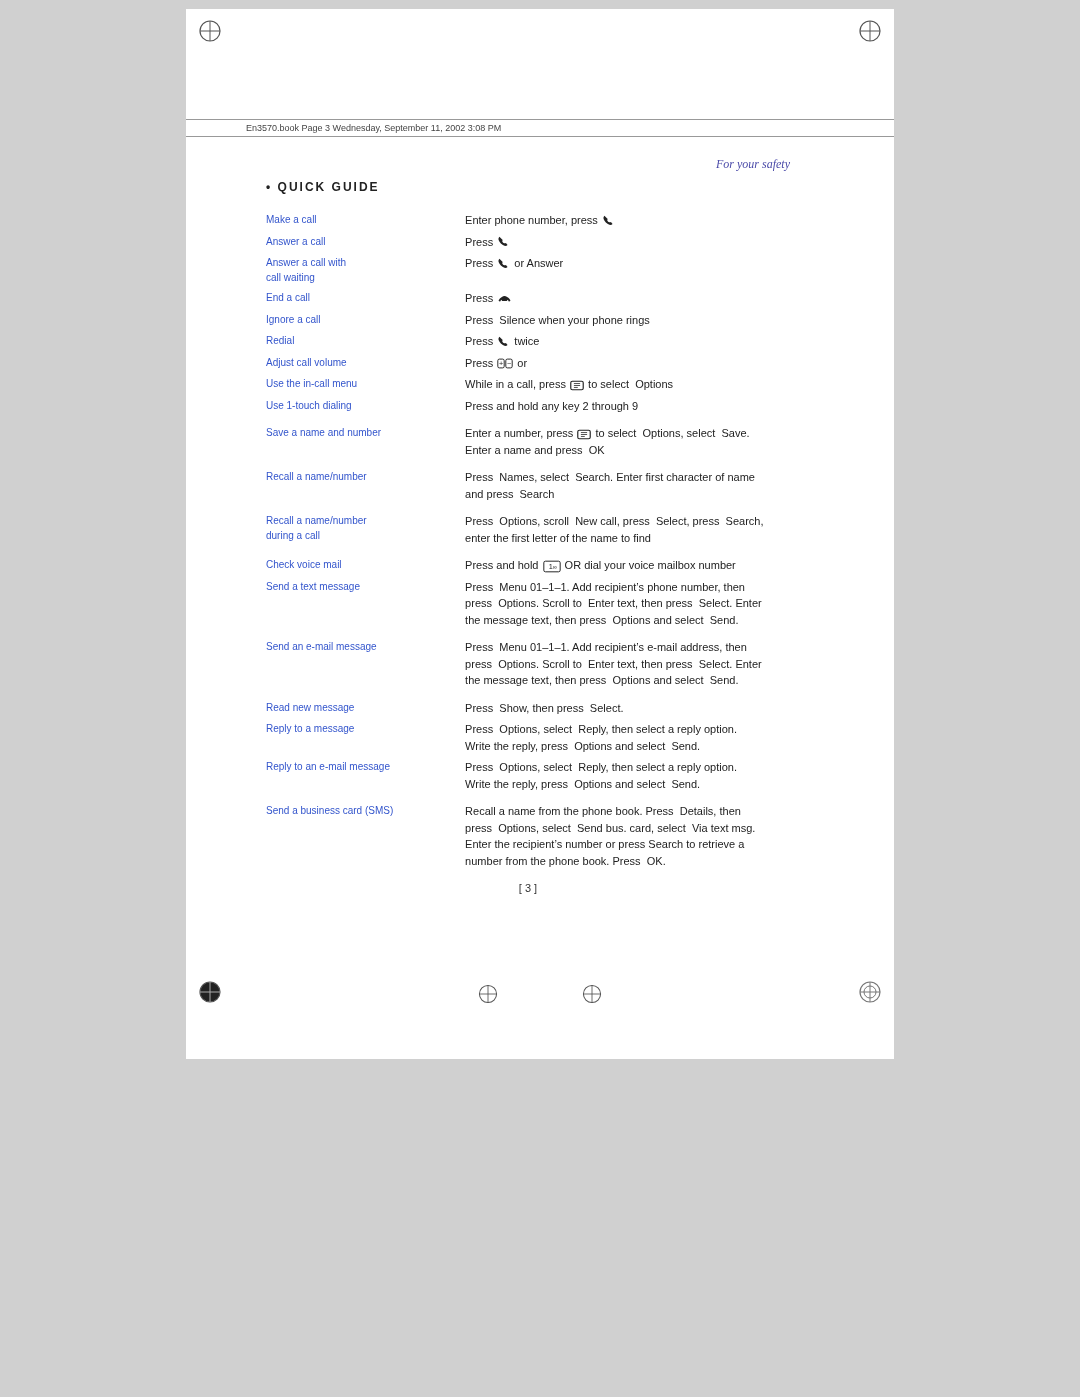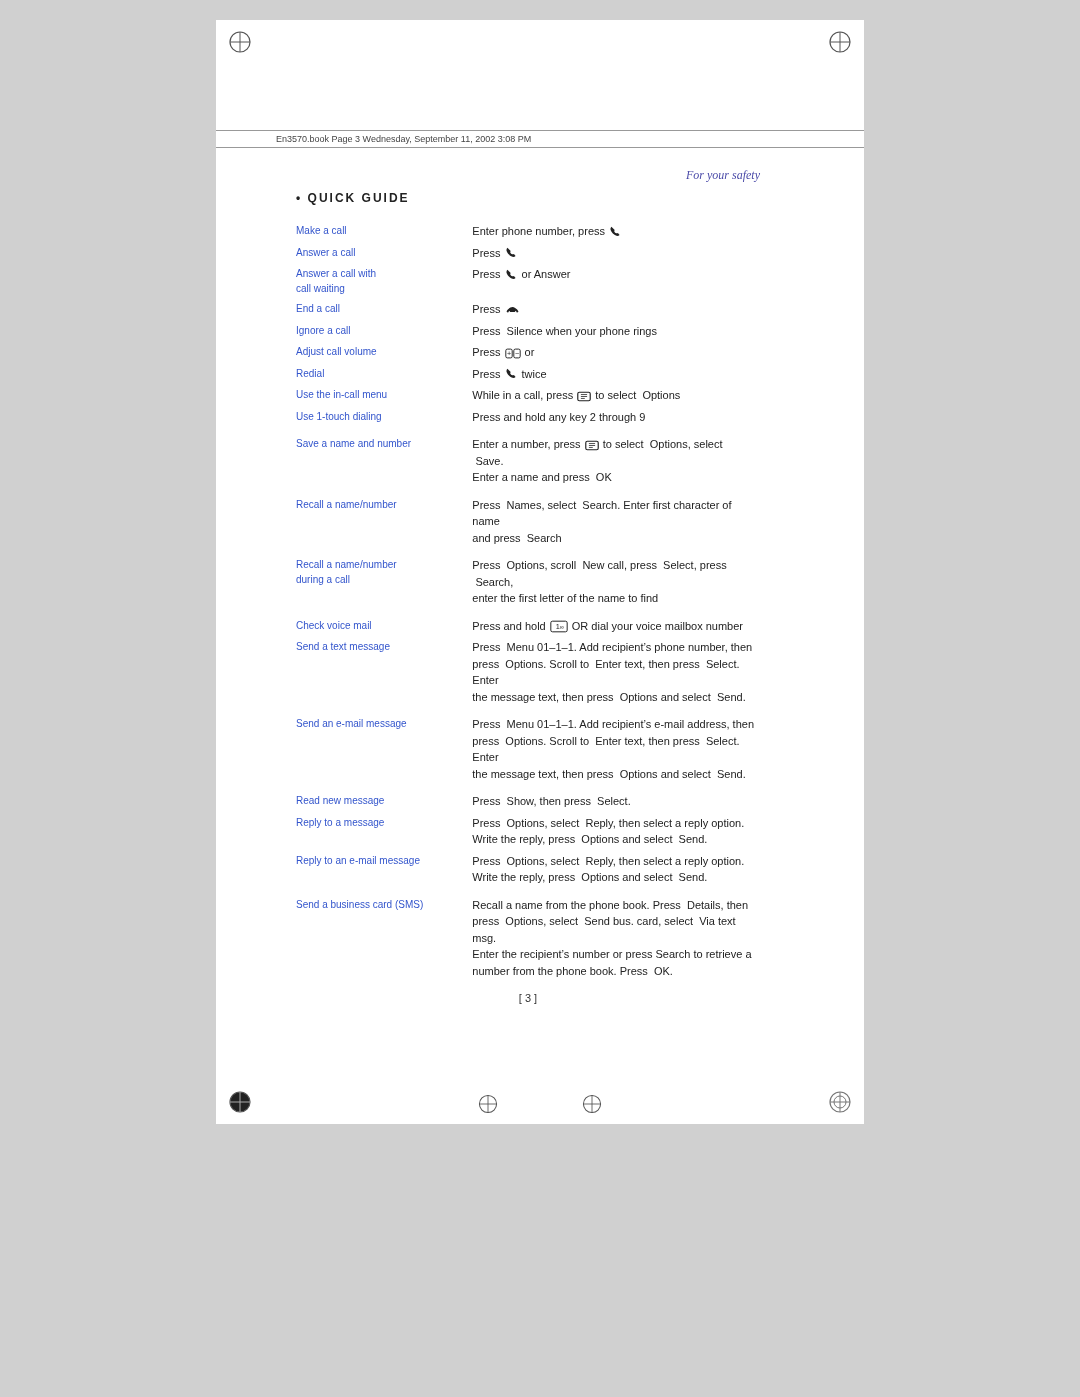--- a/index.html
+++ b/index.html
@@ -5,24 +5,24 @@
     * { margin: 0; padding: 0; box-sizing: border-box; }
     body {
       background: #d0d0d0;
       display: flex;
       justify-content: center;
       align-items: flex-start;
       min-height: 100vh;
       font-family: 'Times New Roman', Times, serif;
     }
     .page {
-      width: 648px;
+      width: 708px;
       min-height: 1050px;
       background: #fff;
-      margin: 20px auto;
+      margin: 9px auto;
       position: relative;
       padding: 0;
     }
     
     .header-bar {
       width: 100%;
       border-top: 1px solid #999;
       border-bottom: 1px solid #999;
       padding: 3px 60px;
       font-size: 9px;
@@ -184,35 +184,35 @@
             <td class="label-col">End a call</td>
             <td class="desc-col">Press <svg width="15" height="10" viewBox="0 0 20 12" style="display:inline-block;vertical-align:middle;margin:0 1px">
                 <path d="M2 8C4 4 8 2 10 2s6 2 8 6l-2 1.5c-.5-1-1.5-2-2-2.5-.3 1-.5 1.5-1 1.5H7c-.5 0-.7-.5-1-1.5-.5.5-1.5 1.5-2 2.5L2 8z" fill="#222"></path>
               </svg></td>
           </tr>
           <tr>
             <td class="label-col">Ignore a call</td>
             <td class="desc-col">Press &nbsp;Silence when your phone rings</td>
           </tr>
           <tr>
+            <td class="label-col">Redial</td>
+            <td class="desc-col">Press <svg width="13" height="13" viewBox="0 0 16 16" style="display:inline-block;vertical-align:middle;margin:0 1px">
+                <path d="M3 1C2 2 1.5 3.5 2 5c1 3 4 6 7 7 1.5.5 3 0 4-1l-2-2.5c-.5.3-1.2.7-1.8.5C7.5 8.5 7.5 8.5 6.5 6.8c-.2-.6.2-1.3.5-1.8L4.5 2.5 3 1z" fill="#222" stroke="none"></path>
+              </svg> twice</td>
+          </tr>
+          <tr>
             <td class="label-col">Adjust call volume</td>
             <td class="desc-col">Press <svg width="16" height="11" viewBox="0 0 20 13" style="display:inline-block;vertical-align:middle;margin:0 1px">
                 <rect x="1" y="1" width="8" height="11" rx="2" fill="none" stroke="#222" stroke-width="1.2"></rect>
                 <text x="5" y="10" font-size="9" text-anchor="middle" fill="#222">+</text>
                 <rect x="11" y="1" width="8" height="11" rx="2" fill="none" stroke="#222" stroke-width="1.2"></rect>
                 <text x="15" y="10" font-size="9" text-anchor="middle" fill="#222">−</text>
               </svg> or</td>
           </tr>
           <tr>
-            <td class="label-col">Redial</td>
-            <td class="desc-col">Press <svg width="13" height="13" viewBox="0 0 16 16" style="display:inline-block;vertical-align:middle;margin:0 1px">
-                <path d="M3 1C2 2 1.5 3.5 2 5c1 3 4 6 7 7 1.5.5 3 0 4-1l-2-2.5c-.5.3-1.2.7-1.8.5C7.5 8.5 7.5 8.5 6.5 6.8c-.2-.6.2-1.3.5-1.8L4.5 2.5 3 1z" fill="#222" stroke="none"></path>
-              </svg> twice</td>
-          </tr>
-          <tr>
             <td class="label-col">Use the in‑call menu</td>
             <td class="desc-col">While in a call, press <svg width="14" height="11" viewBox="0 0 18 13" style="display:inline-block;vertical-align:middle;margin:0 1px">
                 <rect x="1" y="1" width="16" height="11" rx="2" ry="2" fill="none" stroke="#222" stroke-width="1.5"></rect>
                 <line x1="5" y1="4" x2="13" y2="4" stroke="#222" stroke-width="1"></line>
                 <line x1="5" y1="6.5" x2="13" y2="6.5" stroke="#222" stroke-width="1"></line>
                 <line x1="5" y1="9" x2="10" y2="9" stroke="#222" stroke-width="1"></line>
               </svg> to select &nbsp;<b>Options</b></td>
           </tr>
           <tr>
             <td class="label-col">Use 1‑touch dialing</td>

